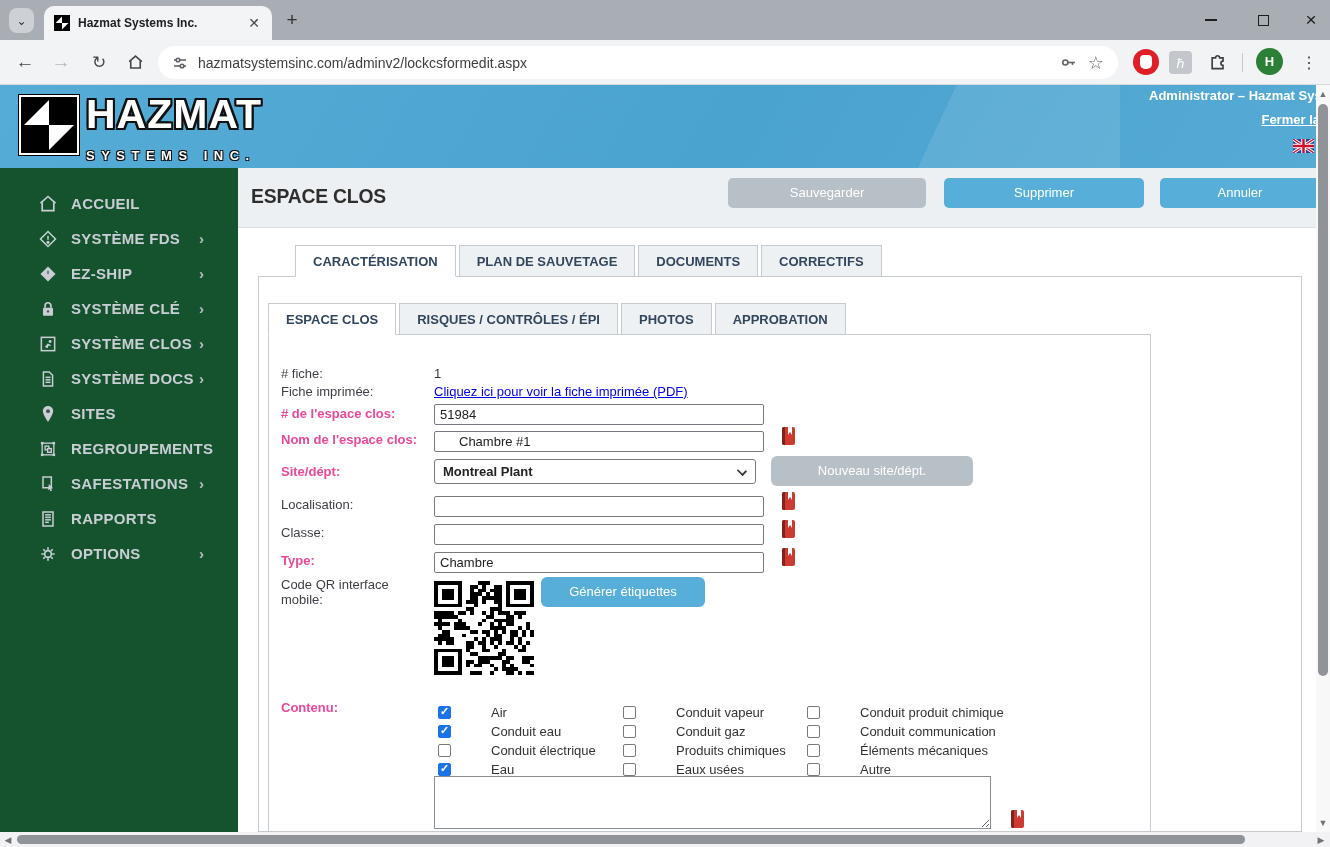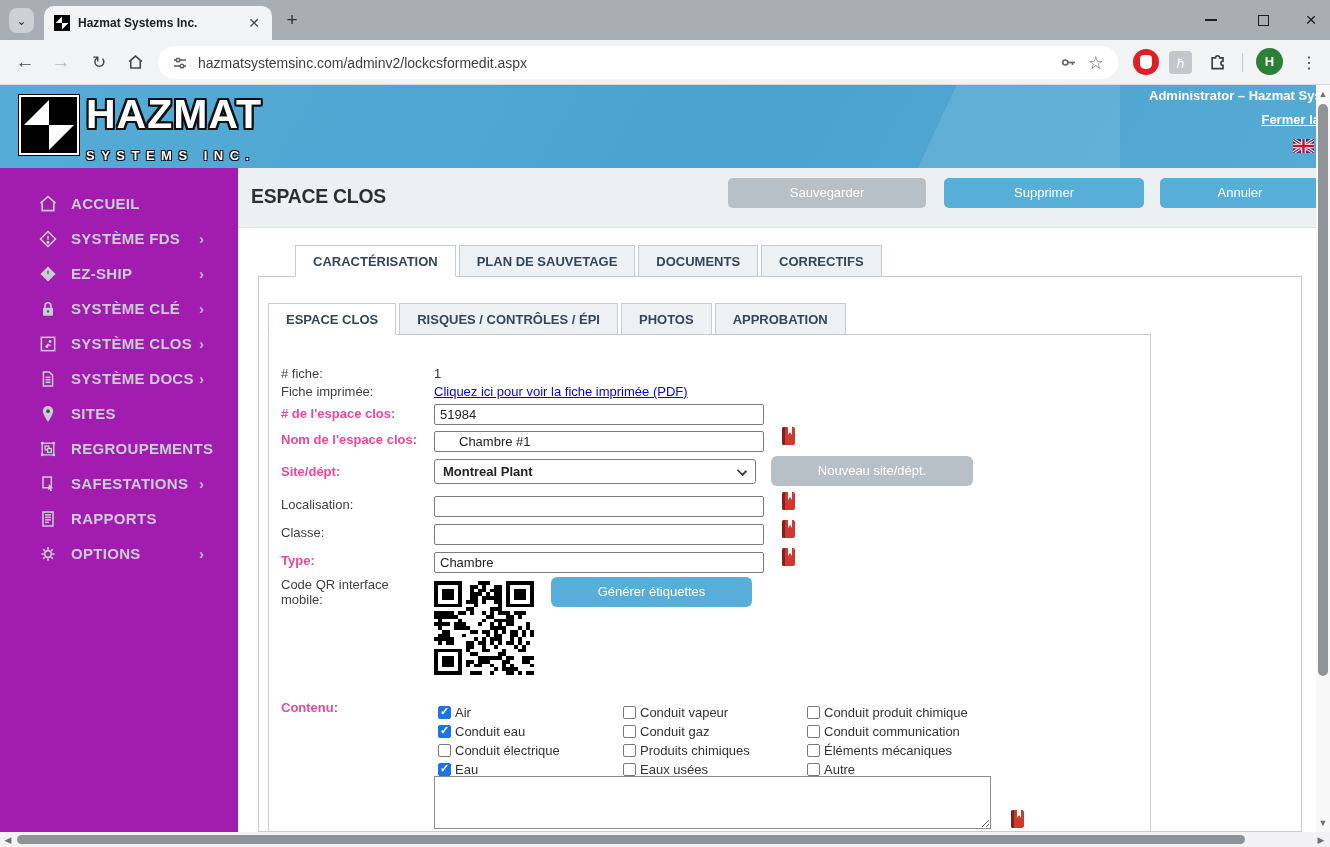--- a/index.html
+++ b/index.html
@@ -43,21 +43,21 @@
   #logo-mark { width:62px; height:62px; }
   #logo-text .l1 { font-size:41px; line-height:40px; font-weight:900; letter-spacing:1px; color:#fff;
     text-shadow:-2px -2px 0 #111,2px -2px 0 #111,-2px 2px 0 #111,2px 2px 0 #111,0 -2px 0 #111,0 2px 0 #111,-2px 0 0 #111,2px 0 0 #111; }
   #logo-text .l2 { margin-top:14px; font-size:13px; font-weight:800; letter-spacing:6.5px; color:#fff;
     text-shadow:-1px -1px 0 #111,1px -1px 0 #111,-1px 1px 0 #111,1px 1px 0 #111; }
   #admin-text { position:absolute; right:4px; top:3px; color:#fff; font-weight:bold; font-size:13px; white-space:nowrap; }
   #logout-link { position:absolute; right:10px; top:27px; color:#fff; font-weight:bold; font-size:13px; text-decoration:underline; white-space:nowrap; }
   #flag { position:absolute; right:16px; top:54px; width:21px; height:14px; }
 
   
-  #sidebar { position:absolute; left:0; top:168px; width:238px; height:664px; background:#a21caf; padding-top:18px; }
+  #sidebar { position:absolute; left:0; top:168px; width:238px; height:664px; background:#14532d; padding-top:18px; }
   .side-item { position:relative; height:35px; display:flex; align-items:center; padding-left:38px; gap:13px; color:#c9ced4; }
   .side-item .lbl { font-size:15px; font-weight:bold; letter-spacing:.3px; white-space:nowrap; }
   .side-item .chev { position:absolute; right:34px; font-size:15px; font-weight:bold; color:#b9bec5; }
   .side-item svg { width:20px; height:20px; flex:0 0 20px; }
 
   
   #main { position:absolute; left:238px; top:168px; width:1078px; height:664px; background:#fff; }
   #page-header { position:absolute; left:0; top:0; width:1078px; height:60px; background:#edf0f3; border-bottom:1px solid #dde1e4; }
   #page-title { position:absolute; left:13px; top:16px; font-size:21px; font-weight:800; letter-spacing:-.2px; color:#2e2e2e; transform:scaleX(.92); transform-origin:left; }
   .hd-btn { position:absolute; top:10px; height:30px; border:none; border-radius:5px; color:#fff; font-size:13px; font-family:inherit; text-align:center; line-height:30px; }
@@ -84,21 +84,21 @@
   #site-select { position:absolute; left:165px; width:322px; height:25px; border:1px solid #777b80; border-radius:3px; background:#fff; font-size:13px; font-weight:bold; color:#222; display:flex; align-items:center; padding:0 8px; }
   #site-select .sel-arrow { position:absolute; right:9px; top:7px; width:8px; height:8px; border-right:2px solid #333; border-bottom:2px solid #333; transform:rotate(45deg) scaleY(.8); }
   .gray-btn { position:absolute; height:30px; background:#b7bfc7; color:#fff; border:none; border-radius:6px; font-size:13px; font-family:inherit; line-height:30px; text-align:center; }
   .blue-btn { position:absolute; height:30px; background:#57aed8; color:#fff; border:none; border-radius:6px; font-size:13px; font-family:inherit; line-height:30px; text-align:center; }
   #qr-box { position:absolute; left:165px; width:100px; height:94px; }
   .cb-col { position:absolute; width:184px; }
   .cb-row { display:flex; align-items:center; height:19px; gap:4px; }
   .cb { width:13px; height:13px; border:1px solid #757a80; border-radius:2px; background:#fff; flex:0 0 13px; position:relative; }
   .cb.checked { background:#1a73e8; border-color:#1a73e8; }
   .cb.checked::after { content:'✓'; position:absolute; left:1px; top:-2px; color:#fff; font-size:11px; font-weight:bold; }
-  .cb-row .cl { font-size:13px; color:#333; white-space:nowrap; }
+  .cb-row .cl { font-size:13px; color:#333; white-space:nowrap;margin-left:36px; }
   #notes-area { position:absolute; left:165px; width:557px; height:53px; border:1px solid #8a8d91; background:#fff; resize:both; font-family:inherit; }
 
   
   #v-scroll { position:absolute; left:1316px; top:85px; width:14px; height:747px; background:#f8f8f9; z-index:9; }
   #v-thumb { position:absolute; left:2px; top:19px; width:10px; height:572px; background:#909398; border-radius:6px; }
   .scr-arrow { position:absolute; color:#6f7276; font-size:9px; width:14px; text-align:center; }
   #h-scroll { position:absolute; left:0px; top:832px; width:1330px; height:15px; background:#f2f2f4; z-index:10; }
   #h-thumb { position:absolute; left:17px; top:3px; width:1228px; height:9px; background:#909398; border-radius:5px; }
 </style>
 </head>
@@ -556,21 +556,21 @@
             <rect width="7" height="7"></rect>
             <rect x="1" y="1" width="5" height="5" fill="#fff"></rect>
             <rect x="2" y="2" width="3" height="3" fill="#000"></rect>
           </g>
           <g transform="translate(0,18)">
             <rect width="7" height="7"></rect>
             <rect x="1" y="1" width="5" height="5" fill="#fff"></rect>
             <rect x="2" y="2" width="3" height="3" fill="#000"></rect>
           </g>
         </svg></div>
-    <button class="blue-btn" style="left:282px; top:242px; width:201px">Générer étiquettes</button>
+    <button class="blue-btn" style="left:272px; top:242px; width:164px">Générer étiquettes</button>
 
     <span class="flabel bold" style="top:365px">Contenu:</span>
     <div class="cb-col" style="left:169px; top:368px">
       <div class="cb-row">
           <span class="cb checked"></span>
           <span class="cl">Air</span>
         </div>
       <div class="cb-row">
           <span class="cb checked"></span>
           <span class="cl">Conduit eau</span>

